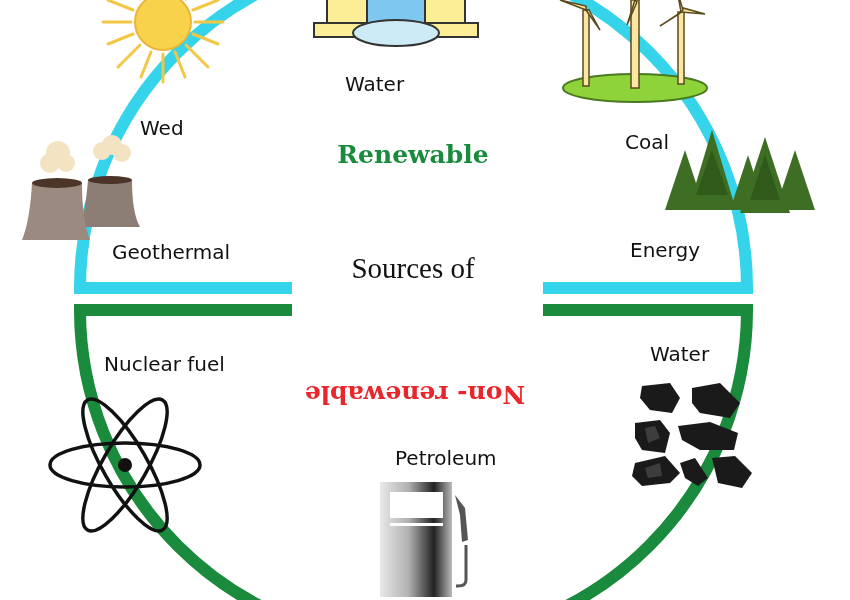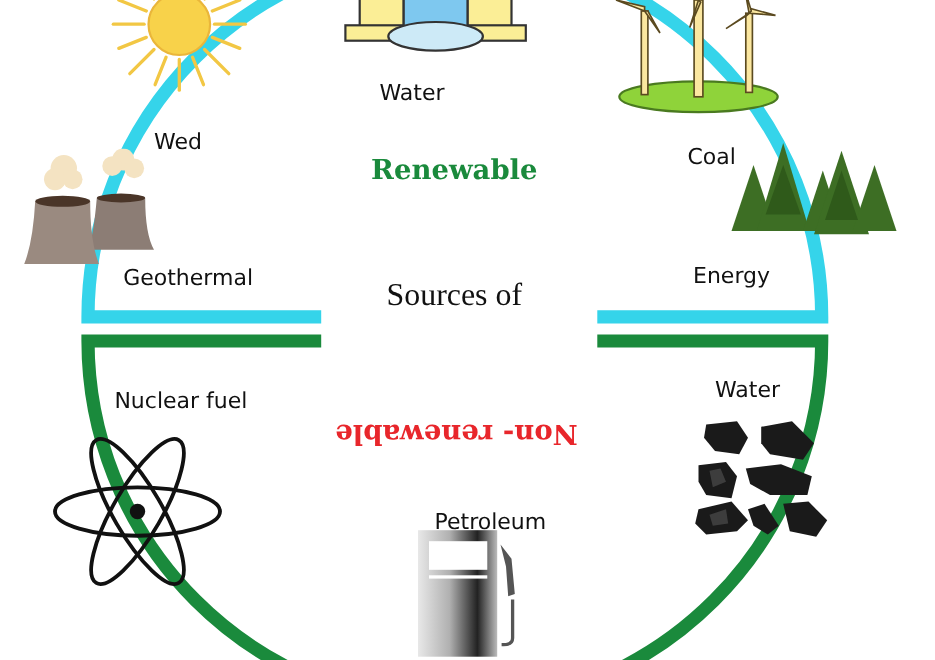--- a/index.html
+++ b/index.html
@@ -141,15 +141,15 @@
         <stop offset="0.75" stop-color="#222"></stop>
         <stop offset="1" stop-color="#bbb"></stop>
       </linearGradient>
     </defs>
     <rect x="10" y="2" width="72" height="115" fill="url(#pumpGrad)"></rect>
     <rect x="20" y="12" width="53" height="26" fill="#fff"></rect>
     <rect x="20" y="43" width="53" height="3" fill="#fff"></rect>
     <path d="M85 15 L95 28 L98 60 L92 62 L90 35" fill="#555"></path>
     <path d="M96 65 L96 100 Q96 106 88 106 L86 106" fill="none" stroke="#555" stroke-width="3"></path>
   </svg>
-  <span class="label" style="left:395px;top:462px">Petroleum</span>
+  <span class="label" style="left:395px;top:446px">Petroleum</span>
 
 </div>
 
 </body></html>

